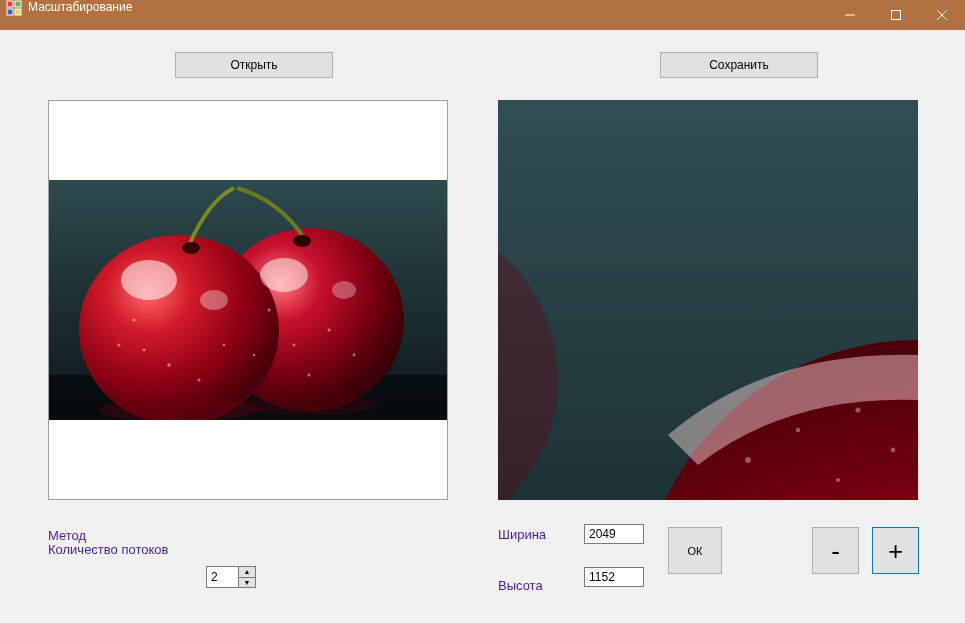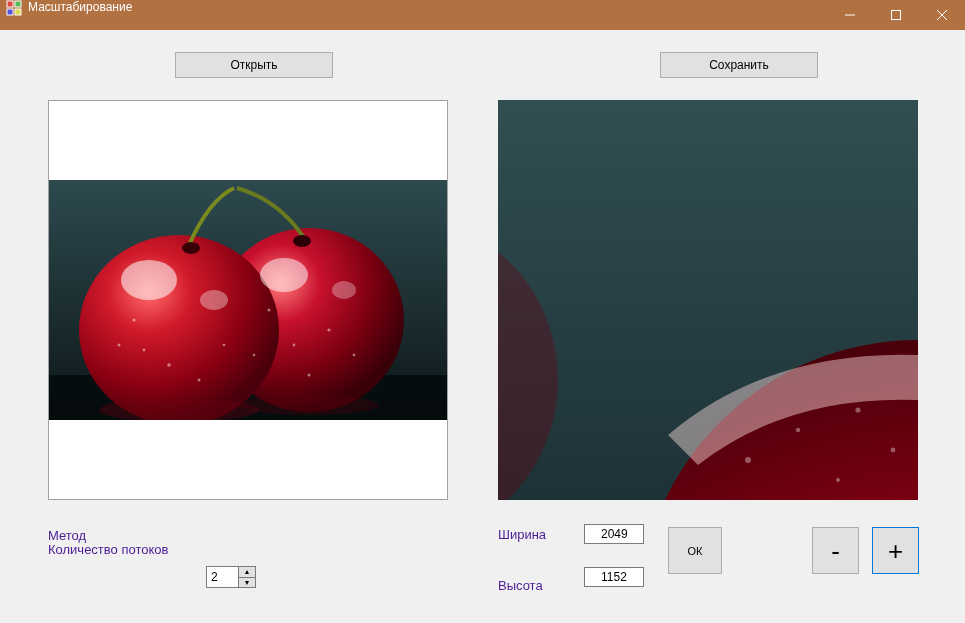--- a/index.html
+++ b/index.html
@@ -155,21 +155,21 @@
 .lbl-width { left: 498px; top: 497px; }
 .lbl-height { left: 498px; top: 540px; margin-top: 8px; }
 .txt {
   position: absolute;
   width: 60px;
   height: 20px;
   border: 1px solid #7a7a7a;
   background: #fff;
   box-sizing: border-box;
   font-size: 12px;
-  padding: 0 16px;
+  padding: 0 4px;
 }
 .txt-width { left: 584px; top: 494px; }
 .txt-height { left: 584px; top: 537px; }
 .btn-ok {
   position: absolute;
   left: 668px;
   top: 497px;
   width: 52px;
   height: 45px;
   background: #e1e1e1;

